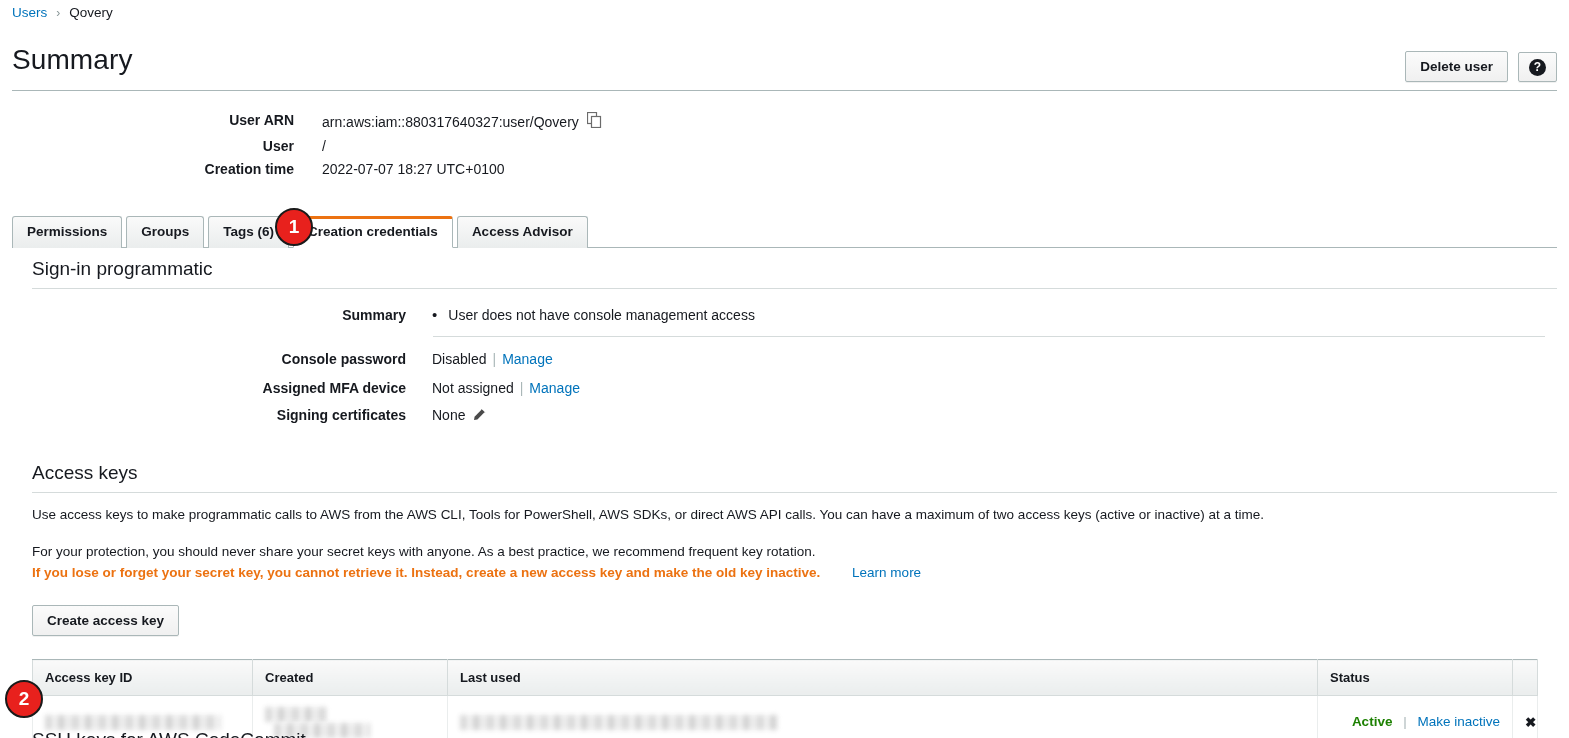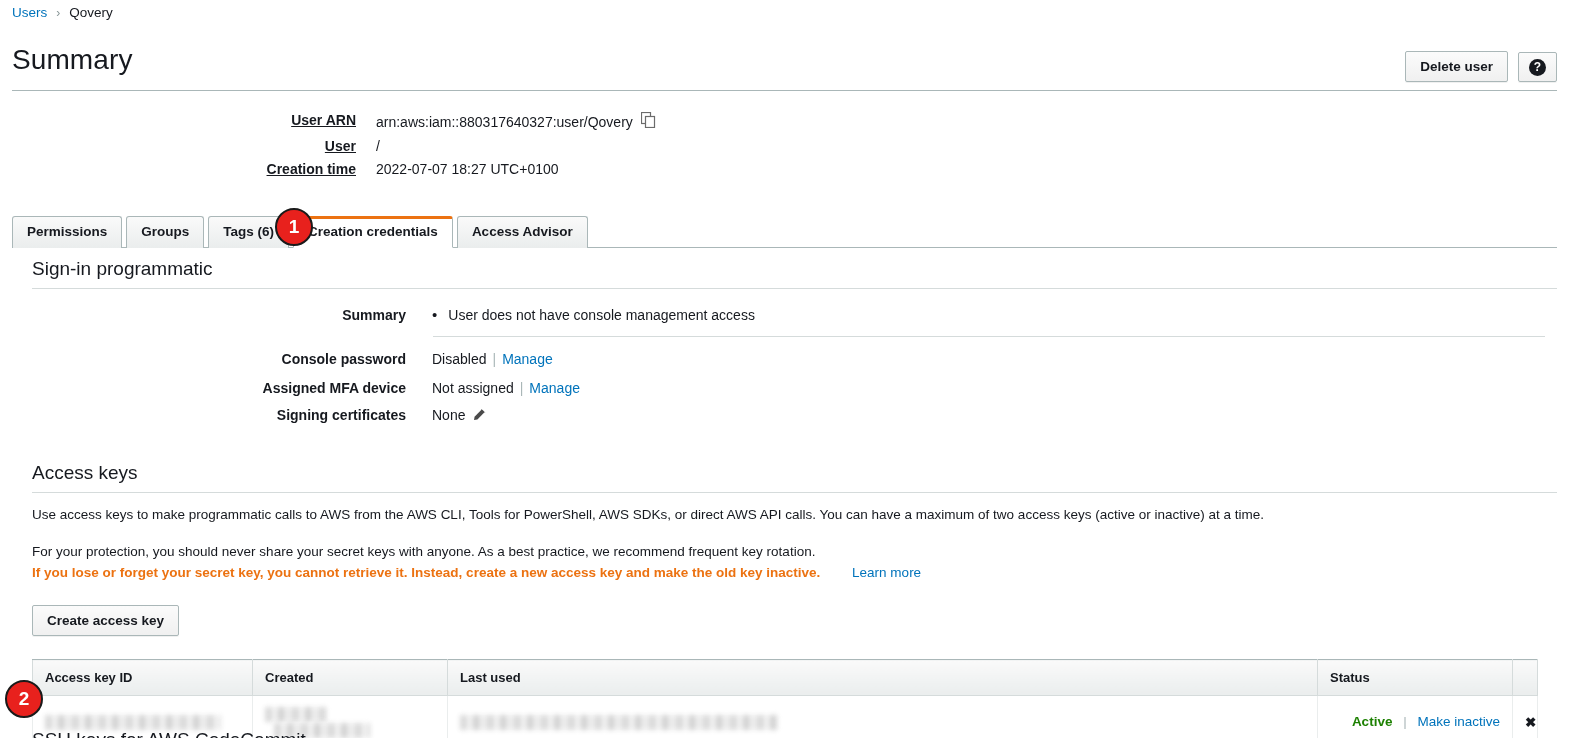--- a/index.html
+++ b/index.html
@@ -50,25 +50,25 @@
 
   .hr-top {
     position: absolute; left: 12px; top: 90px; width: 1545px;
     border-top: 1px solid #aab7b8;
   }
 
   
   .kv { position: absolute; left: 0; top: 112px; width: 100%; }
   .kv-row { display: flex; margin-bottom: 7px; }
   .kv-label {
-    width: 356px; text-align: right; padding-right: 0;
-    font-size: 14px; font-weight: bold; color: #16191f; text-decoration: underline;
+    width: 294px; text-align: right; padding-right: 0;
+    font-size: 14px; font-weight: bold; color: #16191f;
   }
   .kv-value {
-    margin-left: 20px; font-size: 14px; color: #16191f;
+    margin-left: 28px; font-size: 14px; color: #16191f;
     display: flex; align-items: center; gap: 8px;
   }
   .copy-icon { display: inline-block; cursor: pointer; }
 
   
   .tabs {
     position: absolute; left: 12px; top: 216px; width: 1545px;
     display: flex; align-items: flex-end; height: 32px;
     border-bottom: 1px solid #aab7b8;
   }

